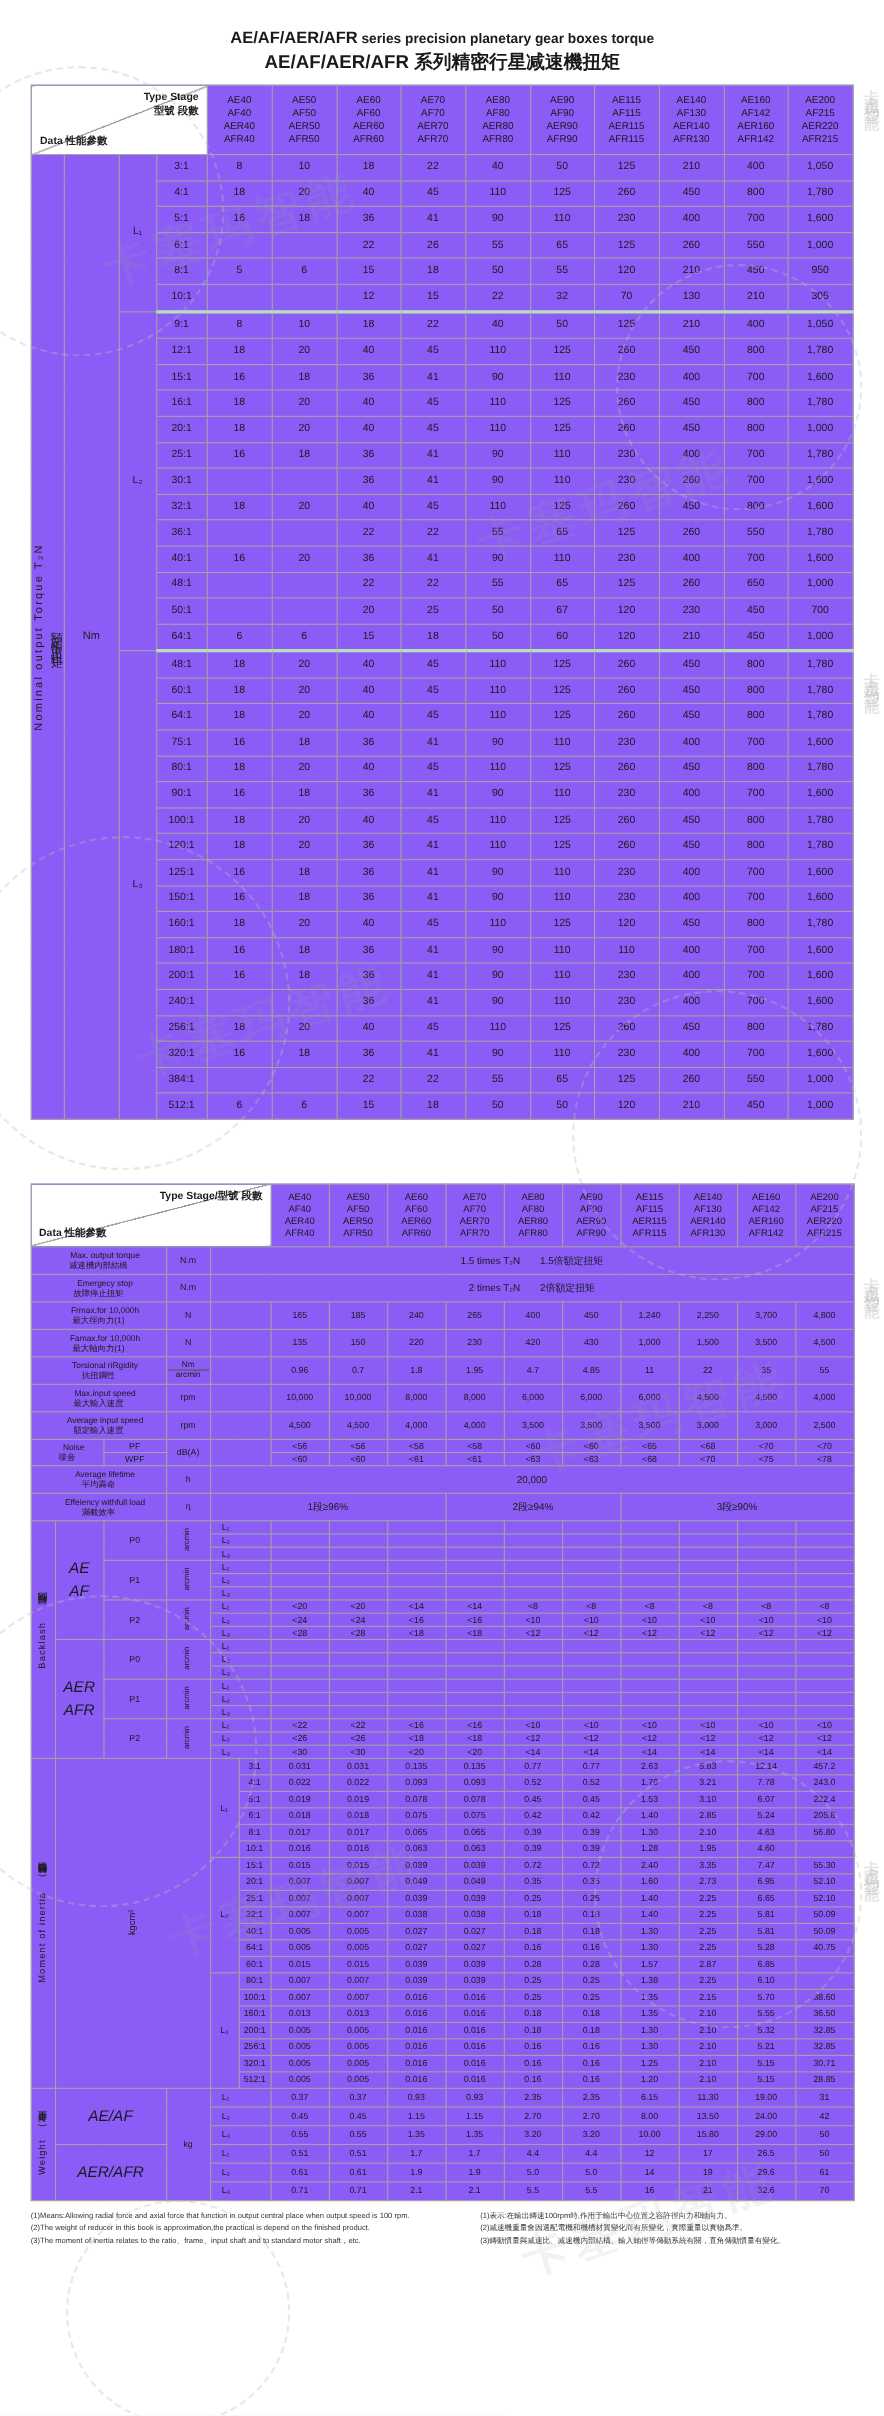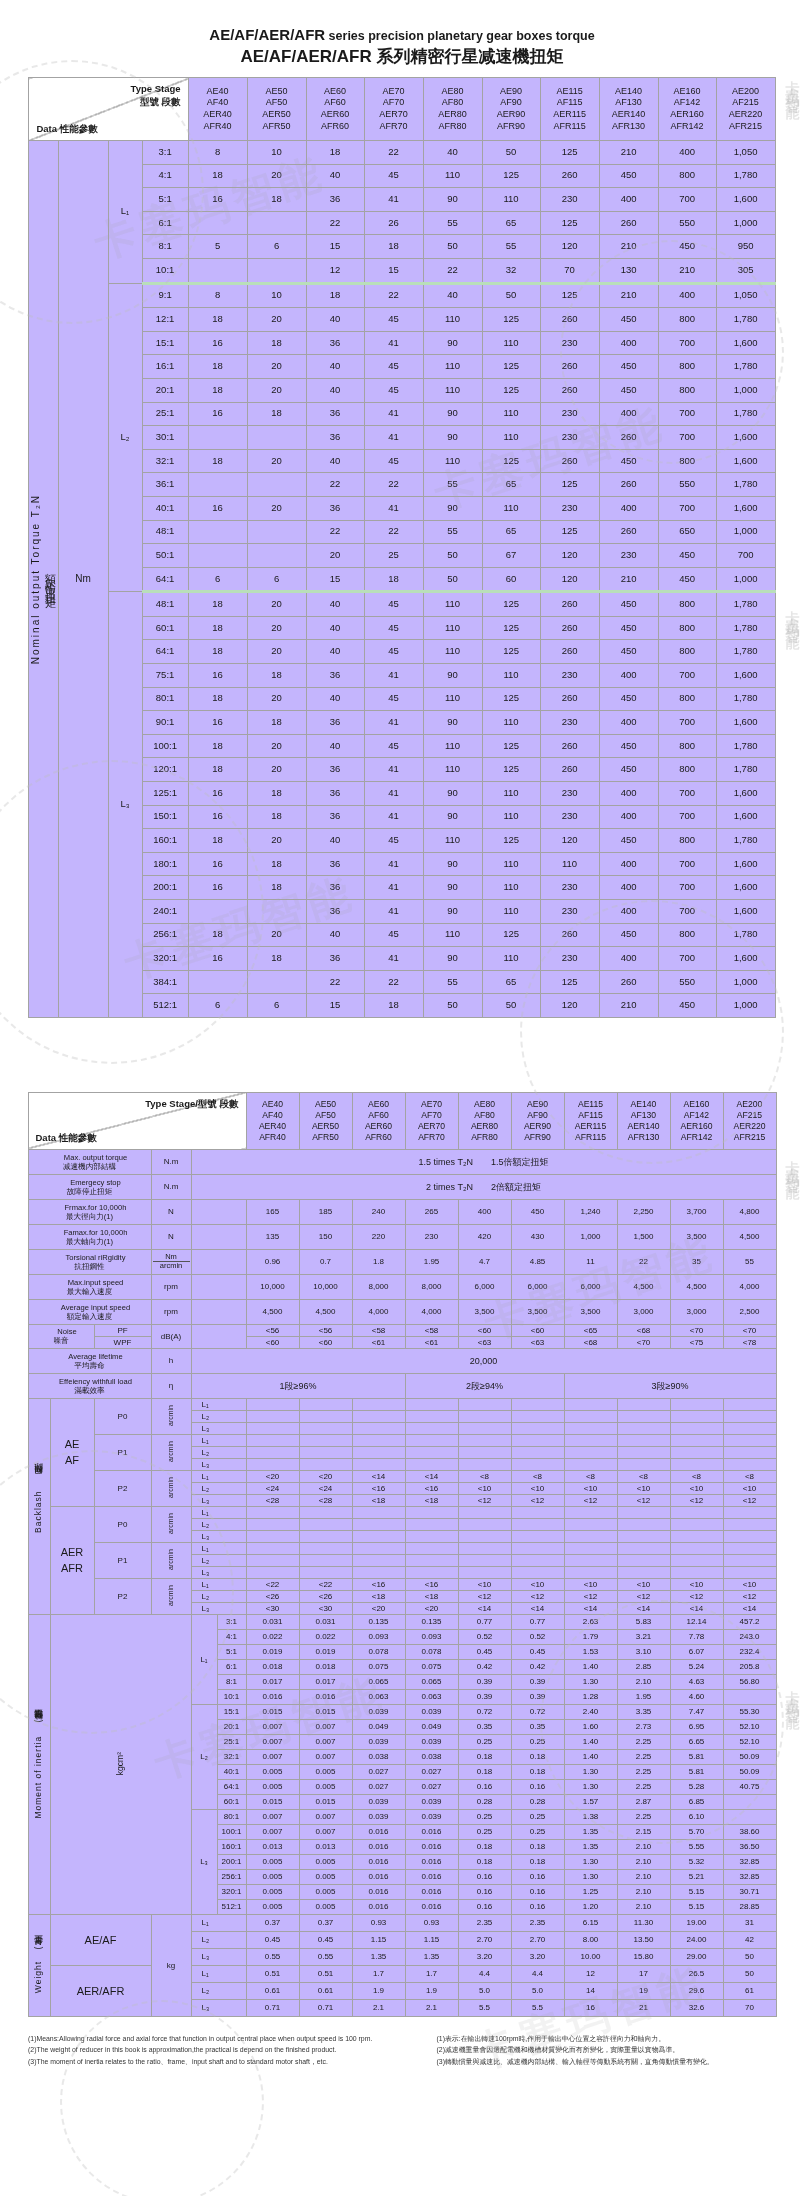--- a/index.html
+++ b/index.html
@@ -15,21 +15,21 @@
 
   
   .title-block{text-align:center;padding-top:26px;line-height:1.25;}
   .title-block.second{padding-top:48px;}
   .t-en{font-size:12.5px;font-weight:bold;}
   .t-en .t-big{font-size:15px;font-weight:bold;}
   .t-cn{font-size:17px;font-weight:bold;margin-top:1px;}
   .title-block.second .t-cn{font-size:16px;}
 
   
-  table{border-collapse:collapse;table-layout:fixed;margin:10px auto 16px auto;background:#c4b5fd;}
+  table{border-collapse:collapse;table-layout:fixed;margin:10px auto 0 auto;background:#8b5cf6;}
   td{border:1px solid #a3a3a3;text-align:center;vertical-align:middle;padding:0 1px;overflow:hidden;line-height:1.15;}
   .vrot{writing-mode:vertical-rl;transform:rotate(180deg);white-space:nowrap;display:inline-block;}
   .vcn{writing-mode:vertical-rl;text-orientation:upright;display:inline-block;letter-spacing:5px;}
 
   
   .corner{position:relative;background:linear-gradient(to bottom right,#fff calc(50% - 0.6px),#9a9a9a calc(50% - 0.6px),#9a9a9a calc(50% + 0.6px),#fff calc(50% + 0.6px));}
   .corner .c-top{position:absolute;top:5px;right:7px;text-align:right;font-weight:bold;font-size:9.5px;line-height:1.35;}
   .corner .c-bot{position:absolute;bottom:5px;left:7px;text-align:left;font-weight:bold;font-size:9.5px;}
 
   
@@ -53,21 +53,21 @@
   .t2 .noiser td{height:11px;}
   .t2 .bl td{height:11px;}
   .t2 .in td{height:14px;}
   .t2 .wt td{height:16px;}
   .t2 .stageL{text-align:left;padding-left:10px;}
   .t2 .frac span{display:block;font-size:7.5px;line-height:1.1;}
   .t2 .frac .fr-top{border-bottom:1px solid #555;padding:0 2px;}
   .t2 .vlab{font-size:8.5px;letter-spacing:1px;}
   .t2 .arcv{font-size:7px;letter-spacing:0;}
   .t2 .iunit{font-size:8.5px;}
-  .t2 .grp{font-size:11px;line-height:1.5;}
+  .t2 .grp{font-size:14px;line-height:1.5;font-style:italic;}
   .t2 .spanval{font-size:9px;}
 
   
   .footnotes{display:flex;width:748px;margin:8px auto 0 auto;gap:10px;}
   .fncol{font-size:6.9px;line-height:1.65;color:#333;}
   .fncol.en{width:54%;}
   .fncol.cn{width:46%;}
 </style>
 </head>
 <body>

